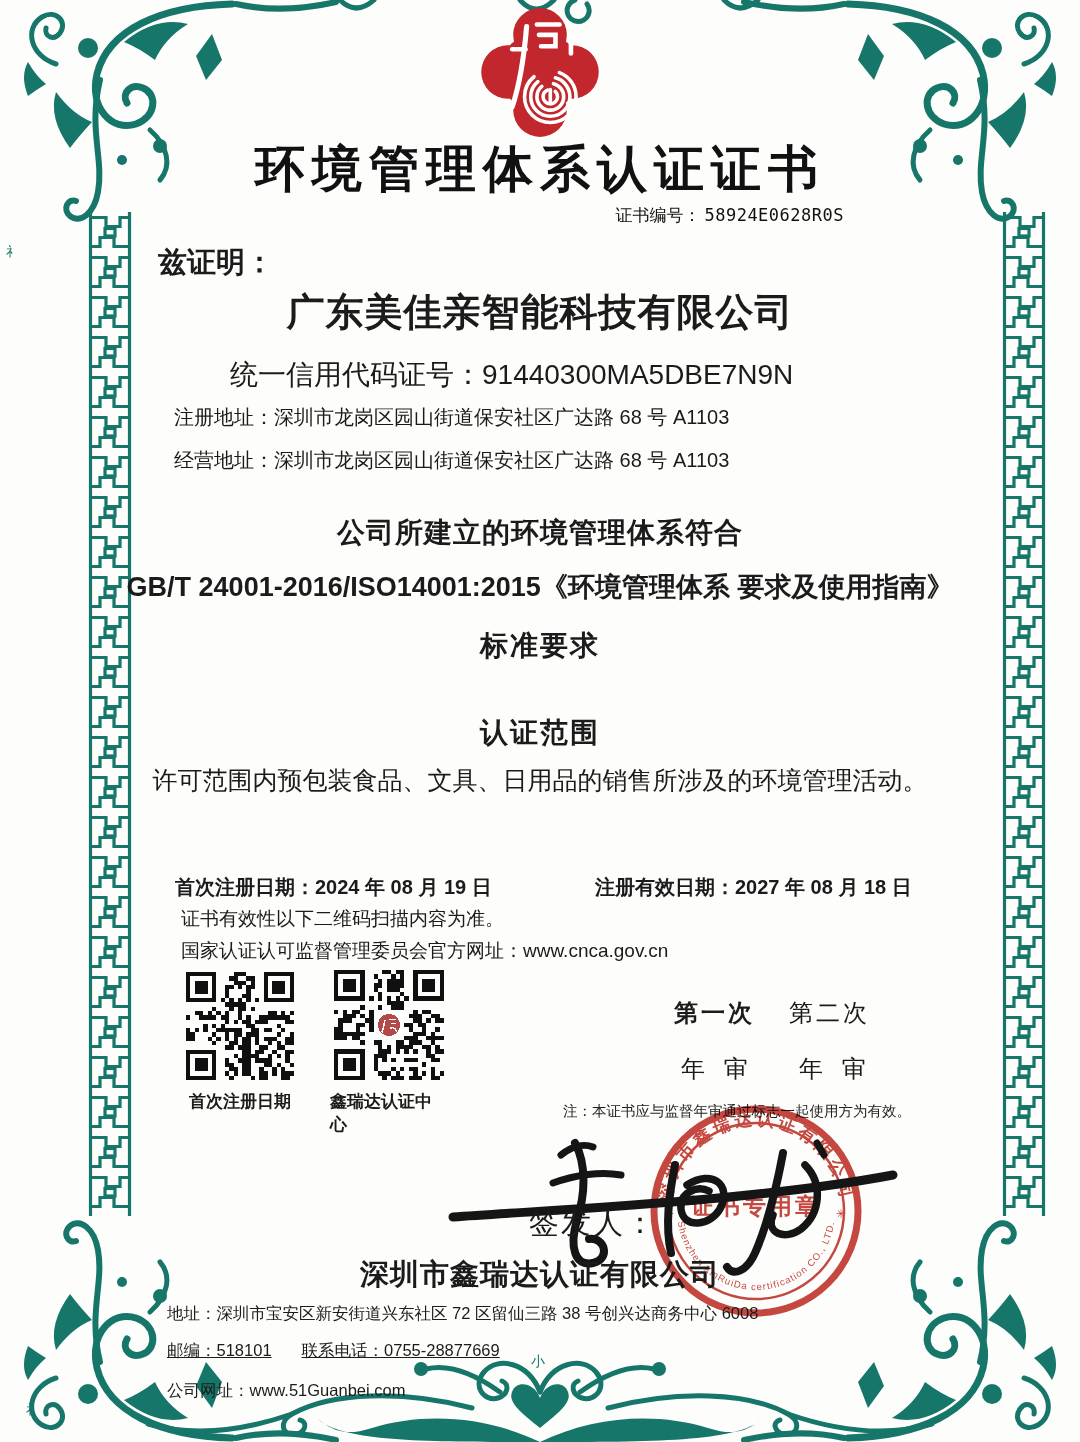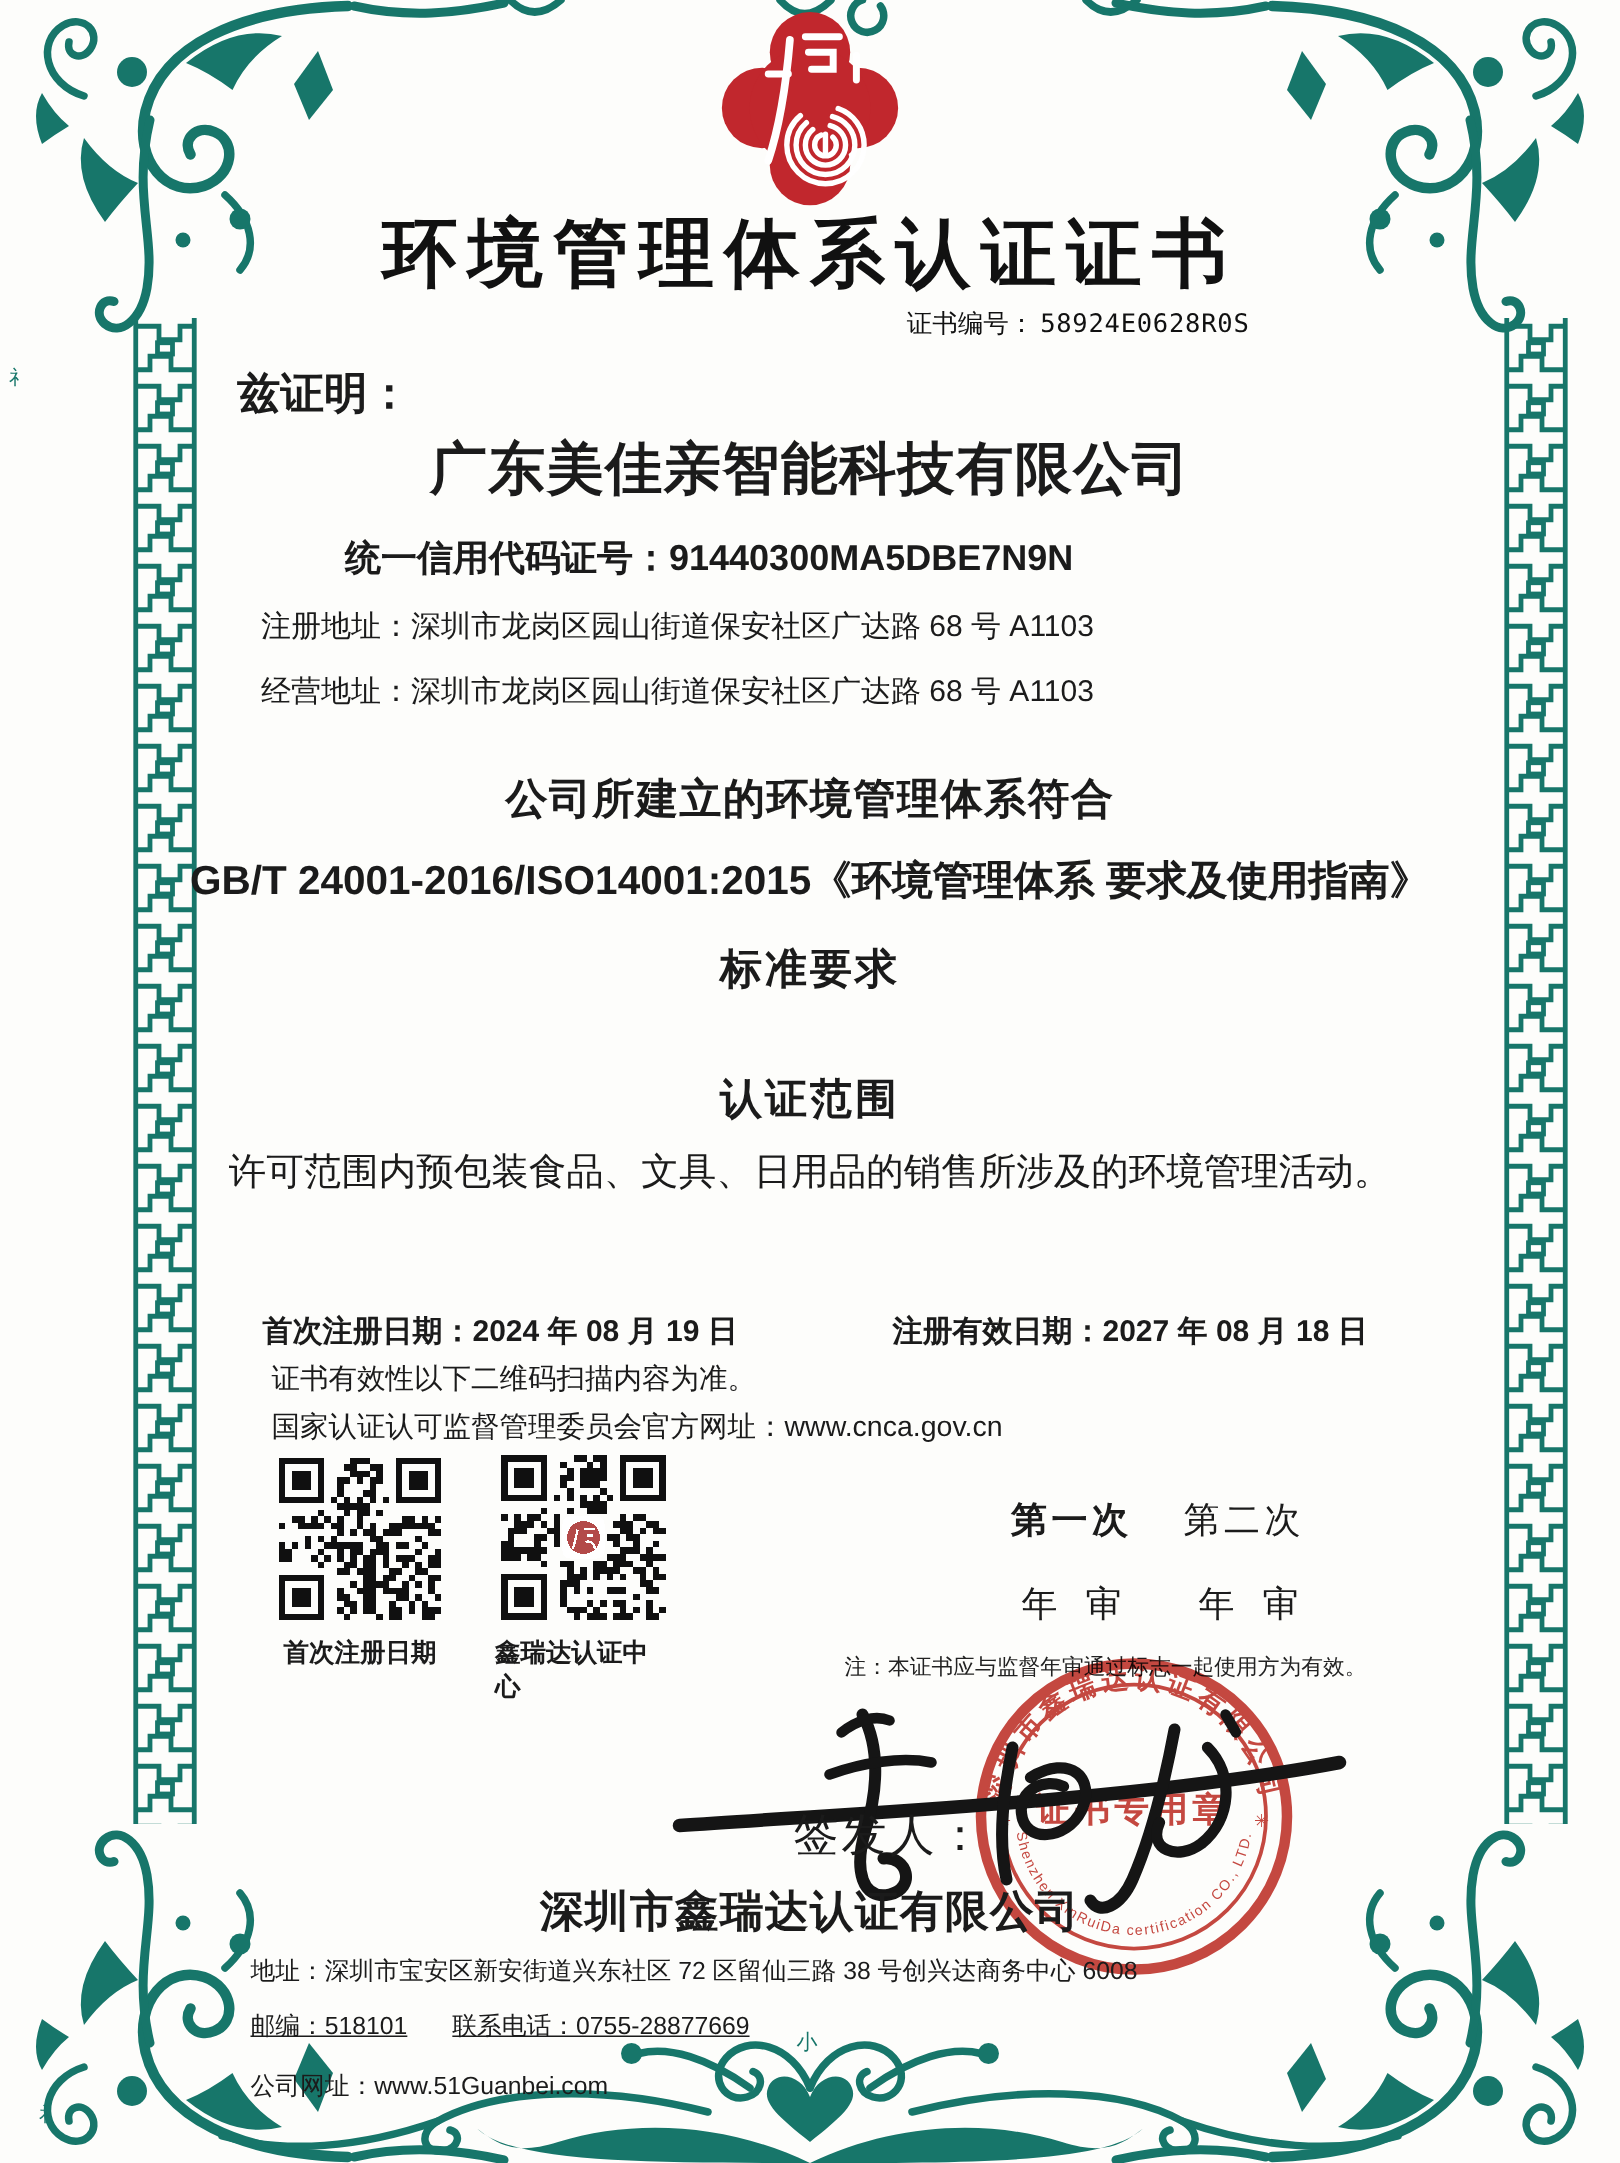--- a/index.html
+++ b/index.html
@@ -3,25 +3,25 @@
 <meta charset="utf-8">
 <style>
   html,body{margin:0;padding:0;}
   body{width:1080px;height:1442px;background:#ffffff;font-family:"Liberation Sans",sans-serif;color:#1b1b1b;}
   .page{position:relative;width:1080px;height:1442px;overflow:hidden;background:#fdfdfb;}
   .abs{position:absolute;}
   .ctr{left:0;width:1080px;text-align:center;}
   svg{display:block;}
   .border-svg{position:absolute;left:0;top:0;pointer-events:none;}
   .title{top:136px;font-family:"DejaVu Serif",serif;font-weight:700;font-size:50px;letter-spacing:7px;color:#111;}
-  .certno{top:204px;right:247px;font-size:17px;font-weight:500;color:#111;}
+  .certno{top:204px;right:236px;font-size:17px;font-weight:500;color:#111;}
   .certno .num{font-family:"DejaVu Sans Mono",monospace;letter-spacing:0.5px;margin-left:4px;}
   .declare{left:158px;top:243px;font-size:29px;font-weight:700;}
   .company{top:287px;font-size:38px;font-weight:700;letter-spacing:1px;}
-  .credit{left:230px;top:356px;font-size:24px;font-weight:700;}
+  .credit{left:230px;top:356px;font-size:28px;font-weight:400;}
   .addr1{left:174px;top:404px;font-size:20px;font-weight:500;}
   .addr2{left:174px;top:447px;font-size:20px;font-weight:500;}
   .conf1{top:514px;font-size:28px;font-weight:700;letter-spacing:1px;}
   .conf2{top:569px;font-size:27px;font-weight:700;}
   .conf3{top:627px;font-size:28px;font-weight:700;letter-spacing:2px;}
   .scope-title{top:714px;font-size:28px;font-weight:600;letter-spacing:2px;}
   .scope-text{top:764px;font-size:25px;font-weight:500;}
   .date1{left:175px;top:874px;font-size:20px;font-weight:600;}
   .date2{left:595px;top:874px;font-size:20px;font-weight:600;}
   .vnote{left:181px;top:906px;font-size:19px;font-weight:500;}

